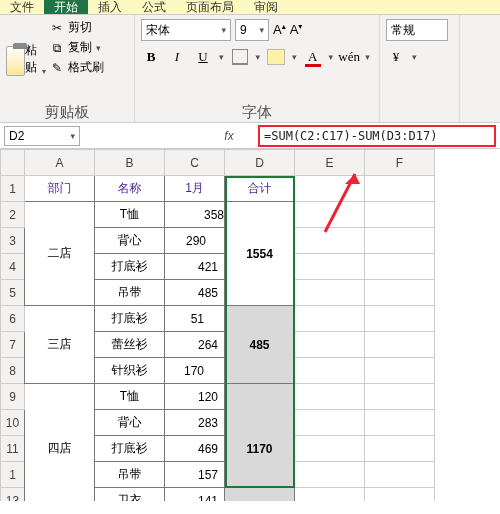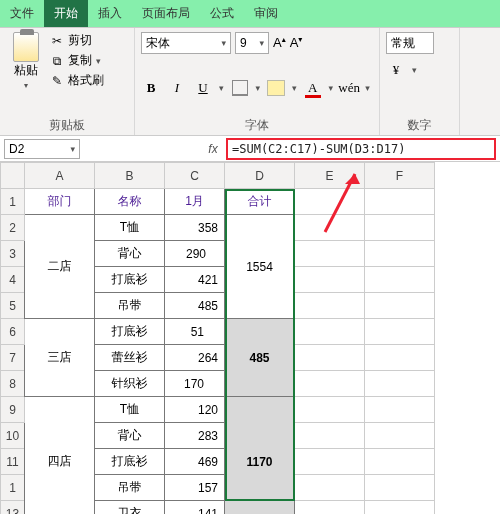--- a/index.html
+++ b/index.html
@@ -1,59 +1,59 @@
 <!DOCTYPE html>
 <html><head>
 <meta charset="utf-8">
 <style>
   * { box-sizing: border-box; margin: 0; padding: 0; font-family: "Microsoft YaHei", Arial, sans-serif; }
   body { width: 500px; height: 514px; background: #fff; overflow: hidden; font-size: 12px; }
 
   
-  .tabs { display: flex; background: #86efac; border-bottom: 1px solid #ccc; height: 28px; align-items: stretch; }
+  .tabs { display: flex; background: #fef9c3; border-bottom: 1px solid #ccc; height: 15px; align-items: stretch; }
   .tab { padding: 0 10px; font-size: 12px; display: flex; align-items: center; color: #333; cursor: pointer; }
   .tab.active { background: #217346; color: #fff; }
 
   
   .ribbon { display: flex; background: #f3f2f1; border-bottom: 1px solid #ccc; height: 108px; }
   .group { border-right: 1px solid #d8d8d8; padding: 4px 6px 2px 6px; display: flex; flex-direction: column; justify-content: space-between; }
-  .group-label { text-align: center; font-size: 12px; color: #555; height: 16px; line-height: 16px; }
+  .group-label { text-align: center; font-size: 15px; color: #555; height: 16px; line-height: 16px; }
 
   .clip-group { width: 135px; }
   .clip-top { display: flex; gap: 4px; }
-  .paste-big { display: flex; flex-direction: column; align-items: center; width: 40px; cursor: pointer; }
+  .paste-big { display: flex; flex-direction: row; align-items: flex-end; width: 40px; cursor: pointer; }
   .paste-glyph { width: 26px; height: 30px; border: 1px solid #aaa; background: linear-gradient(#fff, #fce69a); border-radius: 2px; position: relative; }
   .paste-glyph::before { content: ""; position: absolute; top: -4px; left: 6px; width: 14px; height: 6px; background: #888; border-radius: 2px 2px 0 0; }
   .paste-arrow { font-size: 8px; color: #555; margin-top: 2px; }
   .small-btns { display: flex; flex-direction: column; gap: 3px; }
   .small-btn { display: flex; align-items: center; font-size: 12px; gap: 4px; cursor: pointer; }
   .icn { width: 14px; height: 14px; display: inline-flex; align-items: center; justify-content: center; font-size: 12px; }
 
   .font-group { width: 245px; }
-  .font-row1 { display: flex; gap: 4px; align-items: center; margin-bottom: 24px; }
+  .font-row1 { display: flex; gap: 4px; align-items: center; margin-bottom: 6px; }
   .combo { background: #fff; border: 1px solid #aaa; height: 22px; display: flex; align-items: center; padding: 0 4px; font-size: 12px; }
   .font-name { width: 90px; justify-content: space-between; }
   .font-size { width: 34px; justify-content: space-between; }
   .chev { font-size: 9px; color: #555; }
   .a-up, .a-dn { font-size: 13px; cursor: pointer; }
   .font-row2 { display: flex; gap: 6px; align-items: center; }
   .fmt-btn { width: 20px; height: 20px; display: inline-flex; align-items: center; justify-content: center; font-size: 13px; cursor: pointer; font-family: "Times New Roman", serif; }
   .b { font-weight: bold; } .i { font-style: italic; } .u { text-decoration: underline; }
   .border-btn { border: 1px solid #888; width: 16px; height: 16px; position: relative; }
   .border-btn::after { content: ""; position: absolute; left: 0; right: 0; bottom: -1px; height: 2px; background: #888; }
   .fill-btn { width: 18px; height: 16px; background: #fff1a8; border: 1px solid #bba; position: relative; }
   .font-color { position: relative; }
   .font-color::after { content: ""; position: absolute; left: 2px; right: 2px; bottom: 0; height: 3px; background: #d00; }
 
   .num-group { width: 80px; }
   .num-row { display: flex; gap: 6px; align-items: center; margin-top: 6px;}
-  .num-combo { width: 48px; }
-
-  
-  .formula-bar { display: flex; align-items: center; height: 26px; border-bottom: 1px solid #ccc; padding: 0 4px; gap: 0; }
+  .num-combo { width: 62px; }
+
+  
+  .formula-bar { display: flex; align-items: center; height: 26px; border-bottom: 1px solid #ccc; padding: 0 4px; gap: 16px; }
   .name-box { width: 76px; height: 20px; border: 1px solid #aaa; background: #fff; font-size: 12px; padding: 0 4px; display: flex; align-items: center; justify-content: space-between; }
   .fx-btn { width: 26px; text-align: center; font-style: italic; font-size: 12px; color: #555; cursor: pointer; margin-left: 120px; }
   .formula-box { flex: 1; height: 22px; border: 2px solid #e23; background: #fff; padding: 0 4px; font-size: 12px; display: flex; align-items: center; font-family: monospace; color: #222; }
 
   
   .arrow-annot { position: absolute; left: 320px; top: 192px; pointer-events: none; }
   .arrow-annot svg { overflow: visible; }
 
   
   .grid-area { position: relative; overflow: auto; height: calc(514px - 28px - 108px - 26px); }
@@ -71,22 +71,22 @@
   .gray-fill { background: #d9d9d9 !important; }
   .cross-sel { position: absolute; border: 2px solid #1a7a3a; pointer-events: none; }
 </style>
 </head>
 <body>
 
 <div class="tabs">
   <div class="tab">文件</div>
   <div class="tab active">开始</div>
   <div class="tab">插入</div>
+  <div class="tab">公式</div>
   <div class="tab">页面布局</div>
-  <div class="tab">公式</div>
   <div class="tab">审阅</div>
 </div>
 
 <div class="ribbon">
   <div class="group clip-group">
     <div class="clip-top">
       <div class="paste-big">
         <div class="paste-glyph"></div>
         <span>粘贴</span>
         <span class="paste-arrow">▾</span>
@@ -149,21 +149,20 @@
   <div class="group num-group">
     <div>
       <div class="combo num-combo">
           <span>常规</span>
         </div>
       <div class="num-row">
         <span class="fmt-btn">¥</span>
           <span class="chev">▾</span>
       </div>
     </div>
-    <div class="group-label">数字</div>
   </div>
 </div>
 
 <div class="formula-bar">
   <div class="name-box">
       <span>D2</span>
       <span class="chev">▾</span>
     </div>
   <div class="fx-btn">fx</div>
   <div class="formula-box">=SUM(C2:C17)-SUM(D3:D17)</div>
@@ -187,22 +186,22 @@
           <td class="cell-b hdr-red">名称</td>
           <td class="cell-b hdr-red">1月</td>
           <td class="cell-b hdr-red">合计</td>
           <td></td>
           <td></td>
         </tr>
         <tr>
           <th class="rowhdr">2</th>
           <td class="cell-b" rowspan="4">二店</td>
           <td class="cell-b">T恤</td>
-          <td class="cell-b" style="text-align:right;padding-right:6px">358</td>
-          <td class="cell-b " rowspan="4" style="font-weight:normal">1554</td>
+          <td class="cell-b" style="text-align:right;">358</td>
+          <td class="cell-b " rowspan="4" style="font-weight:bold">1554</td>
           <td></td>
           <td></td>
         </tr>
         <tr>
           <th class="rowhdr">3</th>
           <td class="cell-b">背心</td>
           <td class="cell-b" style="text-align:right;padding-right:18px">290</td>
           <td></td>
           <td></td>
         </tr>

